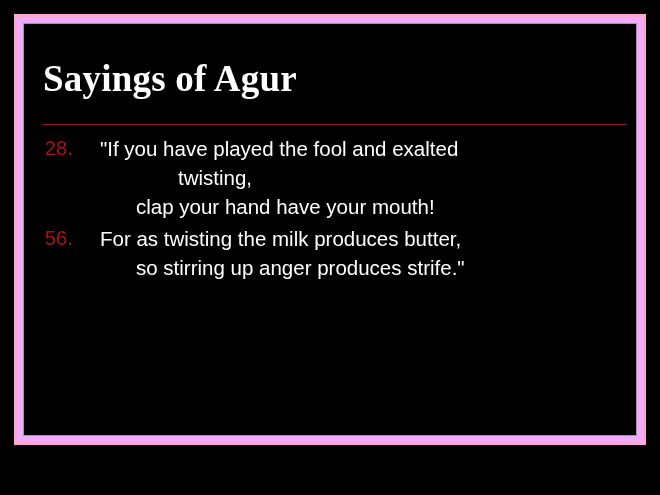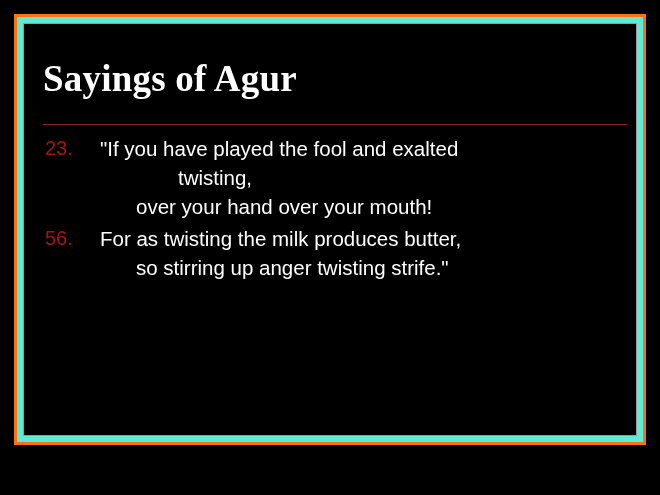--- a/index.html
+++ b/index.html
@@ -21,23 +21,23 @@
     background: #000000;
   }
 
   
   #outer-frame {
     position: absolute;
     left: 14px;
     top: 14px;
     width: 632px;
     height: 431px;
-    border: 3px solid #f97316;
+    border: 3px solid #f9a8d4;
     box-sizing: border-box;
-    background: #5eead4;
+    background: #f0abfc;
   }
 
   
   #inner-frame {
     position: absolute;
     left: 6px;
     top: 6px;
     right: 6px;
     bottom: 6px;
     border: 1px solid #9a9a9a;
@@ -127,33 +127,33 @@
     <div id="inner-frame">
       <div id="slide-content">
 
         <div id="slide-title">Sayings of Agur</div>
 
         <div id="title-rule"></div>
 
         <div id="body-block">
 
           <div class="verse" id="verse-32">
-            <span class="verse-num">23.</span>
+            <span class="verse-num">28.</span>
             <div class="verse-lines">
               <div class="vline ind-0">"If you have played the fool and exalted</div>
               <div class="vline ind-2">twisting,</div>
-              <div class="vline ind-1">over your hand over your mouth!</div>
+              <div class="vline ind-1">clap your hand have your mouth!</div>
             </div>
           </div>
 
           <div class="verse" id="verse-33">
             <span class="verse-num">56.</span>
             <div class="verse-lines">
               <div class="vline ind-0">For as twisting the milk produces butter,</div>
-              <div class="vline ind-1">so stirring up anger twisting strife."</div>
+              <div class="vline ind-1">so stirring up anger produces strife."</div>
             </div>
           </div>
 
         </div>
 
       </div>
     </div>
   </div>
 </div>
 

